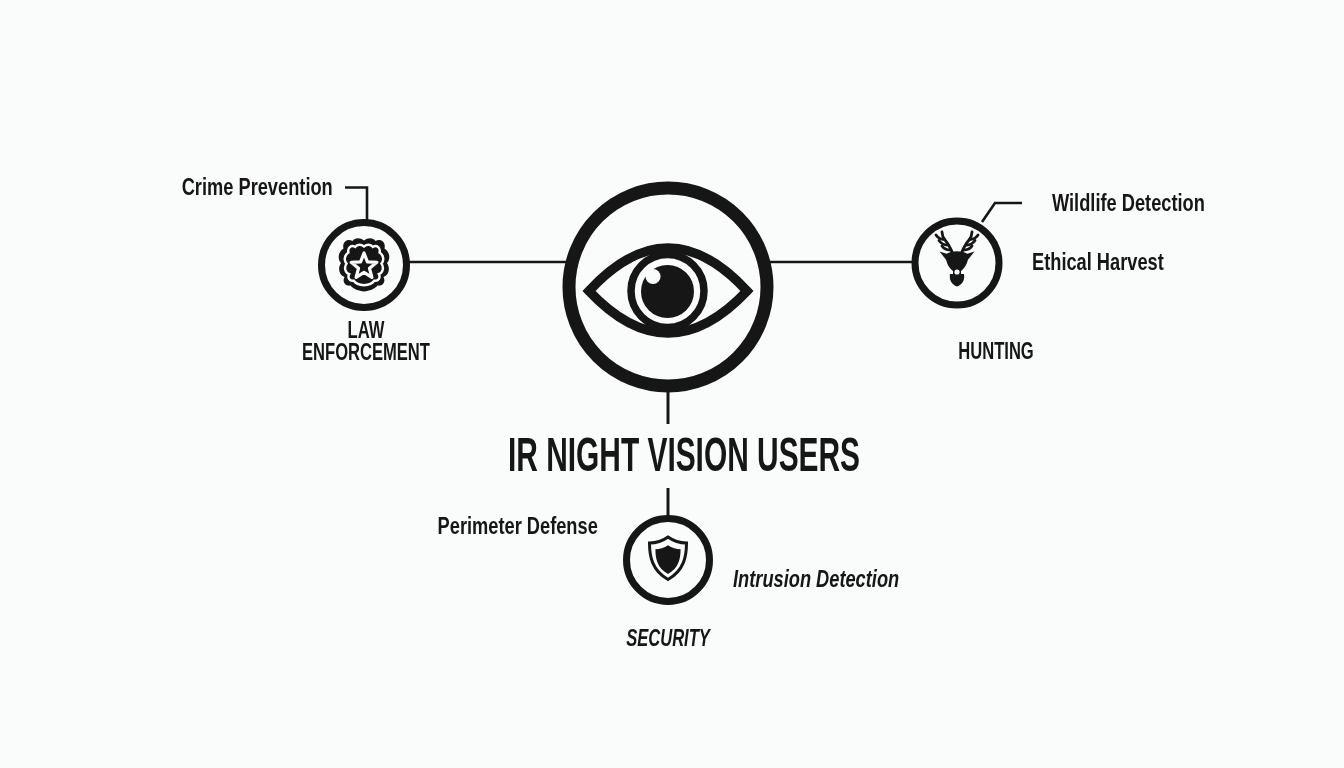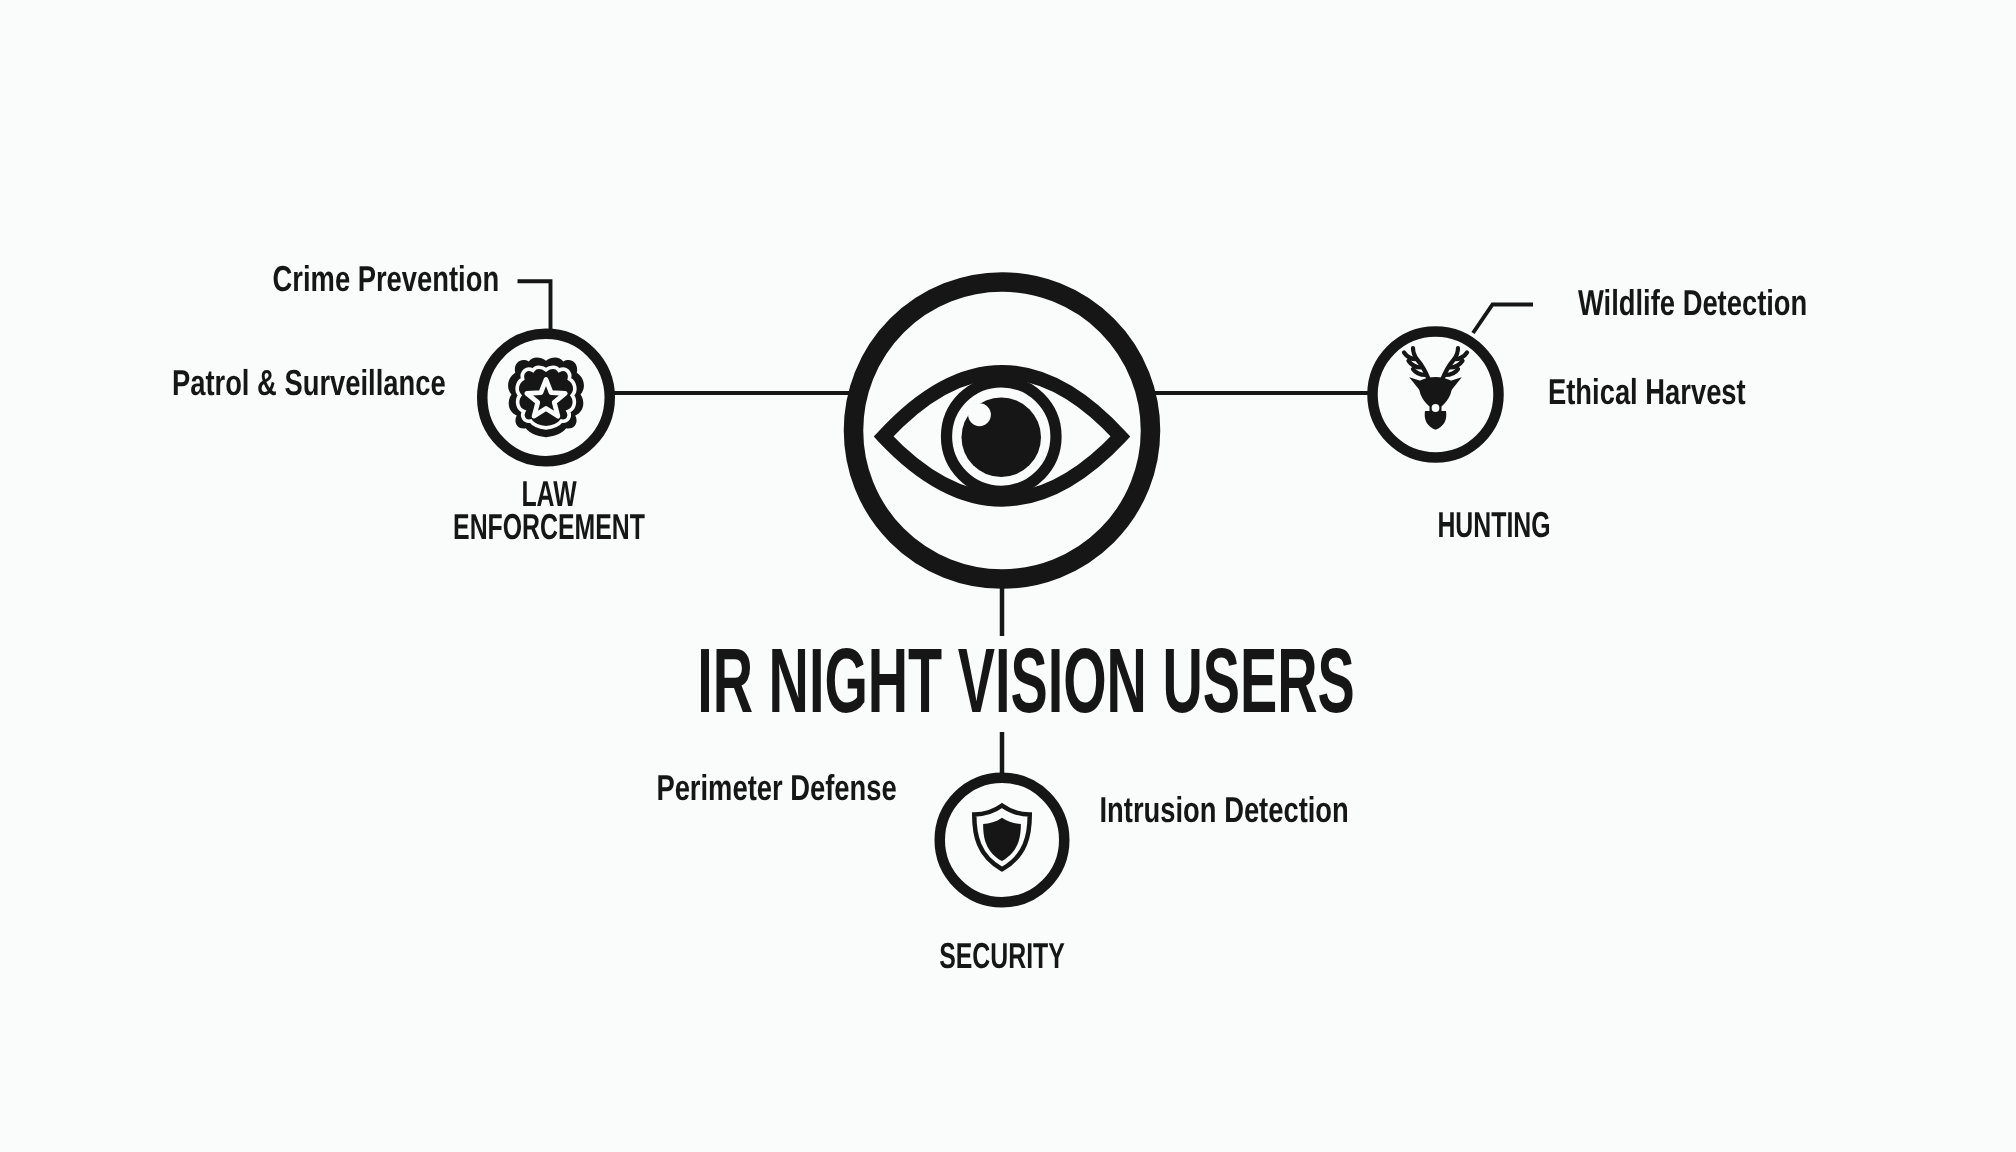--- a/index.html
+++ b/index.html
@@ -13,21 +13,21 @@
   }
   .art { position: absolute; left: 0; top: 0; }
   .label, .heading, .title {
     position: absolute;
     font-weight: 700;
     color: #161616;
     white-space: nowrap;
   }
   .label, .heading { font-size: 24px; line-height: 24px; }
   .heading { line-height: 22px; }
-  .title { font-size: 61px; line-height: 49px; }
+  .title { font-size: 49px; line-height: 49px; }
   .anchor-left  { transform: translateY(-50%); }
   .anchor-right { transform: translateY(-50%); text-align: right; }
   .anchor-center { transform: translate(-50%, -50%); text-align: center; }
   .inner { display: inline-block; }
   .label .inner { transform: scaleX(0.76); }
   .label.anchor-left  .inner { transform-origin: left center; }
   .label.anchor-right .inner { transform-origin: right center; }
   .heading .inner { transform: scaleX(0.69); transform-origin: center center; }
   .title .inner { transform: scaleX(0.61); transform-origin: center center; }
 </style>
@@ -94,40 +94,37 @@
     </g>
   </svg>
 
   <div class="title anchor-center" style="left:684px; top:454px;">
     <span class="inner">IR NIGHT VISION USERS</span>
   </div>
 
   <div class="label anchor-right" style="right:1011px; top:187px;">
     <span class="inner">Crime Prevention</span>
   </div>
-  <div class="label anchor-right" style="right:1047px; top:256px;">
-    <span class="inner">Patrol &amp; Surveillance</span>
-  </div>
   <div class="heading anchor-center" style="left:366px; top:341px;">
     <span class="inner"><span>LAW</span><br><span>ENFORCEMENT</span></span>
   </div>
 
   <div class="label anchor-left" style="left:1031px; top:203px;margin-left:21px;">
     <span class="inner">Wildlife Detection</span>
   </div>
   <div class="label anchor-left" style="left:1032px; top:262px;">
     <span class="inner">Ethical Harvest</span>
   </div>
   <div class="heading anchor-center" style="left:996px; top:351px;">
     <span class="inner">HUNTING</span>
   </div>
 
   <div class="label anchor-right" style="right:746px; top:526px;">
     <span class="inner">Perimeter Defense</span>
   </div>
-  <div class="label anchor-left" style="left:733px; top:541px;">
+  <div class="label anchor-left" style="left:733px; top:579px;font-style:italic;">
     <span class="inner">Intrusion Detection</span>
   </div>
-  <div class="heading anchor-center" style="left:668px; top:638px;">
+  <div class="heading anchor-center" style="left:668px; top:638px;font-style:italic;">
     <span class="inner">SECURITY</span>
   </div>
 
 </div>
 
 </body></html>

